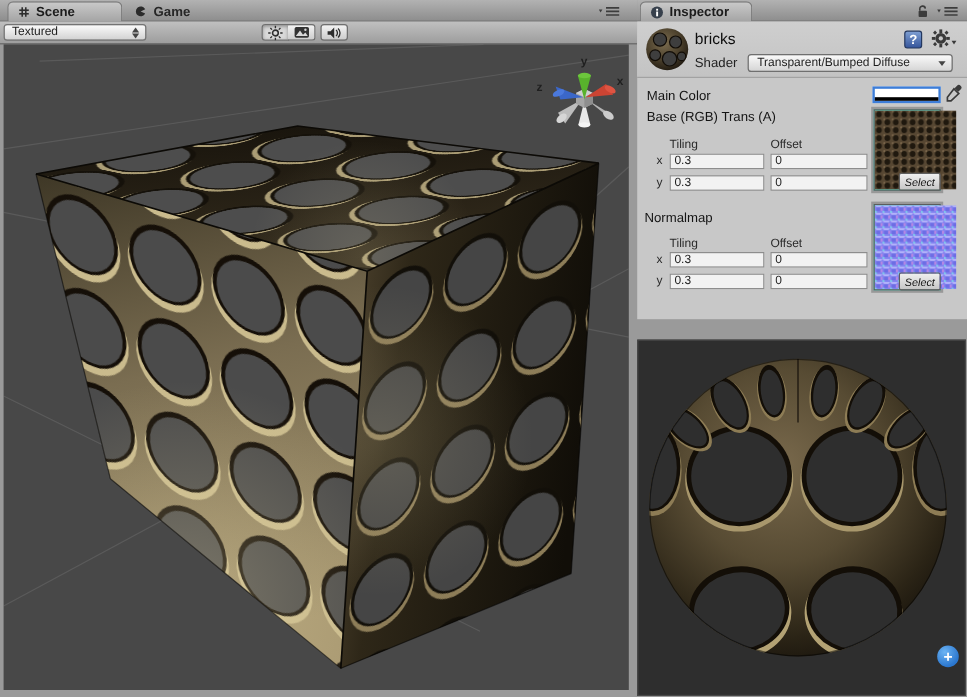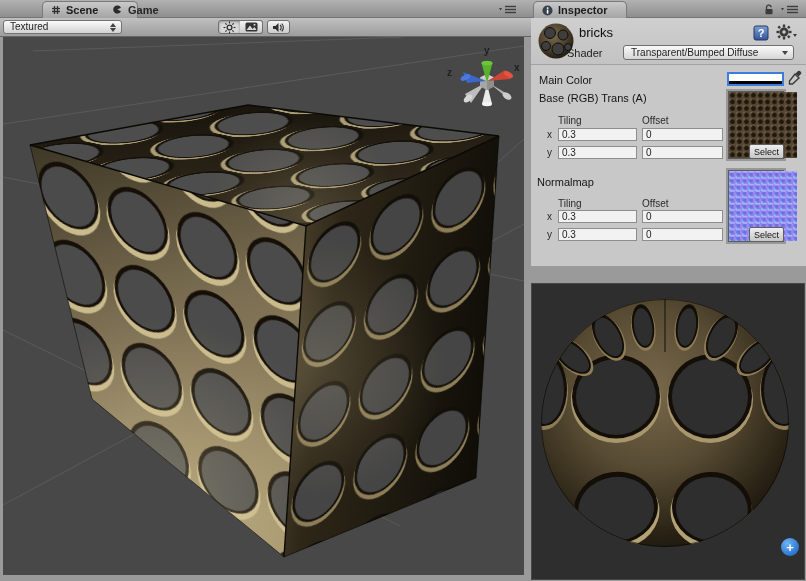--- a/index.html
+++ b/index.html
@@ -32,33 +32,33 @@
   .search{position:absolute;left:295px;top:3px;width:226px;height:13px;border-radius:8px;
           border:1px solid #7b7b7b;background:#f2f2f2;box-shadow:inset 0 1px 2px rgba(0,0,0,.25);
           display:flex;align-items:center;font-size:10px;color:#8b8b8b;padding:0 4px;box-sizing:border-box;}
   
   .viewport{position:absolute;left:3px;top:37px;width:521px;height:538px;background:#484848;}
   
   .insp-body{position:absolute;left:531px;top:18px;width:273px;height:248px;background:#c8c8c8;padding-left:28px;}
   .mat-header{position:absolute;left:0;top:0;width:100%;height:47px;
               background:linear-gradient(#cfcfcf,#c3c3c3);border-bottom:1px solid #a2a2a2;box-sizing:border-box;}
   .mat-name{position:absolute;left:48px;top:7px;font-size:13px;color:#0d0d0d;}
-  .shader-label{position:absolute;left:36px;top:29px;font-size:11px;color:#222;text-align:right;}
+  .shader-label{position:absolute;left:48px;top:29px;font-size:11px;color:#222;text-align:right;}
   .shader-dd{position:absolute;left:92px;top:27px;width:171px;height:15px;border:1px solid #6f6f6f;border-radius:3px;
              background:linear-gradient(#fafafa,#d5d5d5);font-size:10px;color:#1e1e1e;
              display:flex;align-items:center;padding:0 14px 0 7px;box-sizing:border-box;}
   .shader-dd .tri-dn{position:absolute;right:5px;top:5px;}
   .plabel{position:absolute;font-size:11px;color:#141414;}
   .sublabel{position:absolute;font-size:10px;color:#2a2a2a;}
   .field{position:absolute;height:13px;border:1px solid #8d8d8d;background:#f2f2f2;
          font-size:10px;color:#1c1c1c;padding:0 3px;box-sizing:border-box;font-family:"Liberation Sans",sans-serif;}
   .swatch{position:absolute;left:196px;top:54px;width:57px;height:14px;border:2px solid #3d7dd8;
           background:#fff;box-sizing:border-box;}
   .swatch .alpha{position:absolute;left:0;bottom:0;width:100%;height:3px;background:#000;}
-  .thumb{position:absolute;width:56px;border:1px solid #5c5c5c;box-shadow:0 0 0 2px #989898;background:#5eead4;box-sizing:border-box;}
+  .thumb{position:absolute;width:56px;border:1px solid #5c5c5c;box-shadow:0 0 0 2px #989898;background:#5eead4;box-sizing:border-box;font-style:italic;}
   .select-btn{position:absolute;right:-1px;bottom:-1px;height:13px;padding:0 4px;font-size:9px;color:#111;
               border:1px solid #5f5f5f;border-radius:2px;background:linear-gradient(#efefef,#c7c7c7);
               display:flex;align-items:center;}
   .preview-header{position:absolute;left:531px;top:266px;width:273px;height:17px;
                   background:linear-gradient(#646464,#3d3d3d);border-top:1px solid #8d8d8d;
                   border-bottom:1px solid #222;box-sizing:border-box;}
   .preview-header .ph-label{position:absolute;left:7px;top:2px;font-size:11px;font-weight:bold;color:#161616;
                   text-shadow:0 1px 0 rgba(255,255,255,.18);}
   .pv-btn{position:absolute;top:2px;width:22px;height:12px;border-radius:3px;background:#494949;
           border:1px solid #2c2c2c;display:flex;align-items:center;justify-content:center;box-sizing:border-box;}
@@ -68,21 +68,21 @@
            background:radial-gradient(circle at 35% 30%,#6cb4f4,#2b77cf 70%);color:#fff;
            font-size:13px;font-weight:bold;display:flex;align-items:center;justify-content:center;}
   .ax-label{font-size:10px;font-weight:bold;fill:#1f1f1f;font-family:"Liberation Sans",sans-serif;}
 </style>
 </head>
 <body>
 
 <div class="window">
 
   <div class="tabbar left">
-    <div class="tab active" style="left:6px;width:96px;margin-left:36px;">
+    <div class="tab active" style="left:6px;width:96px;">
       <span class="ticon">
         <svg width="10" height="10">
             <g stroke="#2e2e2e" stroke-width="1.3">
           <line x1="1" y1="3.5" x2="9" y2="3.5"></line>
               <line x1="1" y1="6.5" x2="9" y2="6.5"></line>
           <line x1="3.5" y1="1" x2="3.5" y2="9"></line>
               <line x1="6.5" y1="1" x2="6.5" y2="9"></line>
             </g>
           </svg>
       </span>

